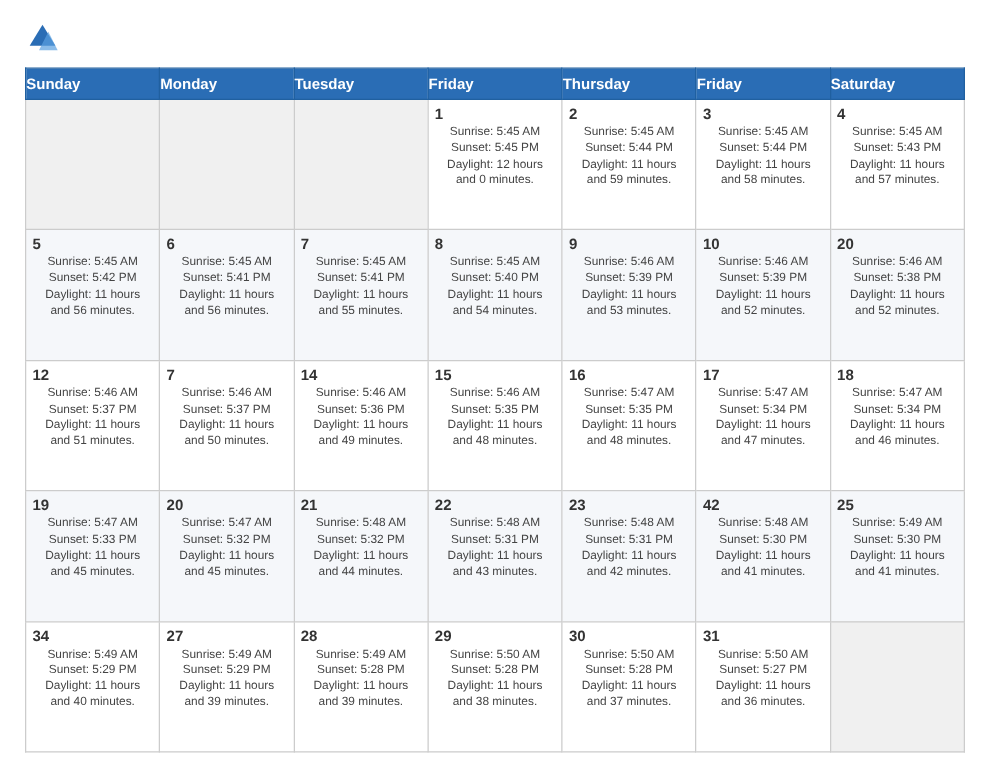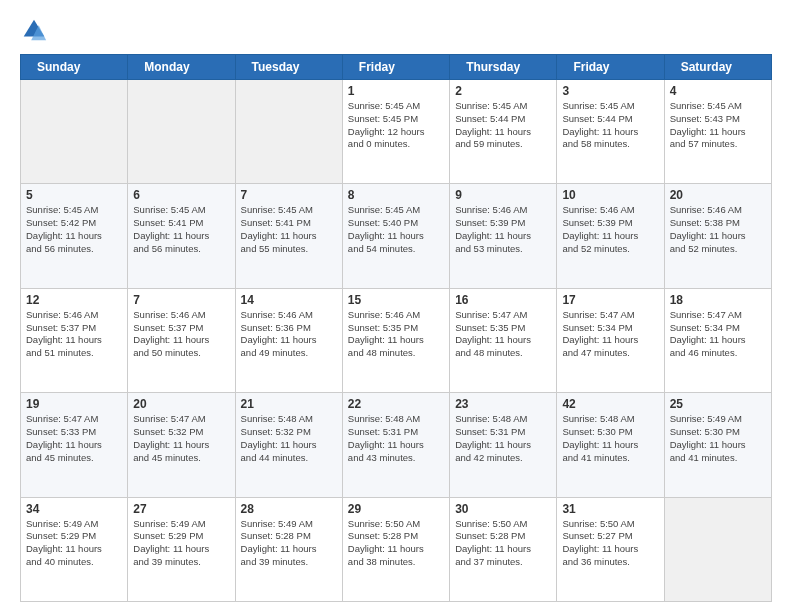--- a/index.html
+++ b/index.html
@@ -66,21 +66,21 @@
       border: 1px solid #ccc;
       border-collapse: collapse;
       width: 100%;
       table-layout: fixed;
     }
     .calendar thead tr th {
       background: #2a6db5;
       color: #fff;
       font-size: 12px;
       font-weight: bold;
-      padding: 5px 16px;
+      padding: 5px 0;
       text-align: left;
       border: 1px solid #2060a0;
     }
     .calendar tbody tr td {
       border: 1px solid #ccc;
       vertical-align: top;
       padding: 4px 5px;
       font-size: 10px;
       color: #333;
       background: #fff;
@@ -92,20 +92,21 @@
     .day-number {
       font-size: 12px;
       font-weight: bold;
       color: #333;
       margin-bottom: 2px;
     }
     .day-info {
       font-size: 9.5px;
       color: #444;
       line-height: 1.35;
+      text-align: center;
     }
     .empty-cell {
       background: #f0f0f0 !important;
     }
   </style>
 </head>
 <body>
 
 <div class="page">
   <div class="header">

